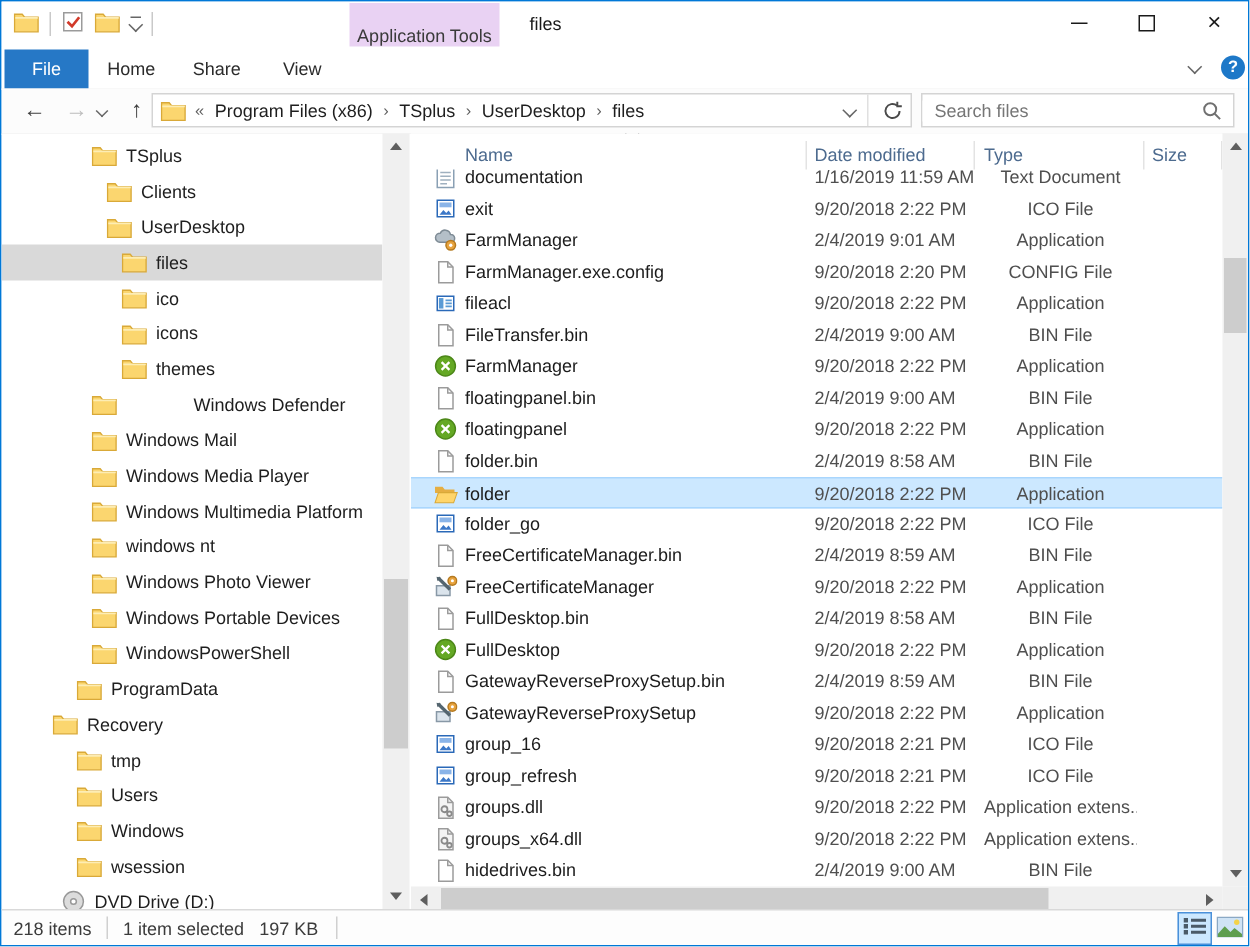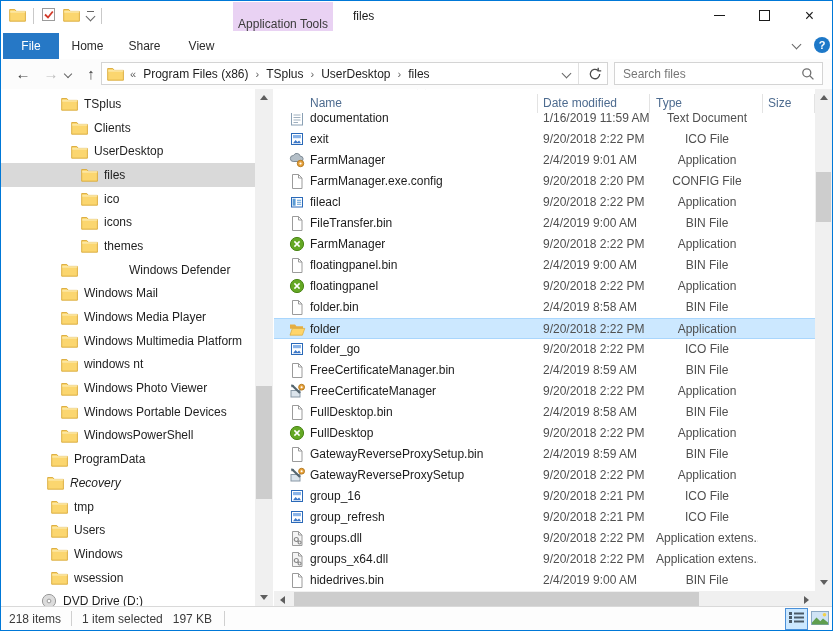--- a/index.html
+++ b/index.html
@@ -326,21 +326,21 @@
         </div>
         <div class="tree-row" style="padding-left: 50px;">
           <span style="display: inline-flex;">
             <svg width="17" height="15" viewBox="0 0 17 15">
               <path d="M.7 2.5h5.1l1.6 1.9h9v9.8H.7z" fill="#fbd66f" stroke="#d9a938" stroke-width=".9"></path>
               <path d="M1.2 4.9h15" stroke="#fdedb4" stroke-width="1.3"></path>
             </svg>
           </span>
           <span class="lbl">ProgramData</span>
         </div>
-        <div class="tree-row" style="padding-left: 46px; font-style: italic;">
+        <div class="tree-row" style="padding-left: 34px;">
           <span style="display: inline-flex;">
             <svg width="17" height="15" viewBox="0 0 17 15">
               <path d="M.7 2.5h5.1l1.6 1.9h9v9.8H.7z" fill="#fbd66f" stroke="#d9a938" stroke-width=".9"></path>
               <path d="M1.2 4.9h15" stroke="#fdedb4" stroke-width="1.3"></path>
             </svg>
           </span>
           <span class="lbl">Recovery</span>
         </div>
         <div class="tree-row" style="padding-left: 50px;">
           <span style="display: inline-flex;">

